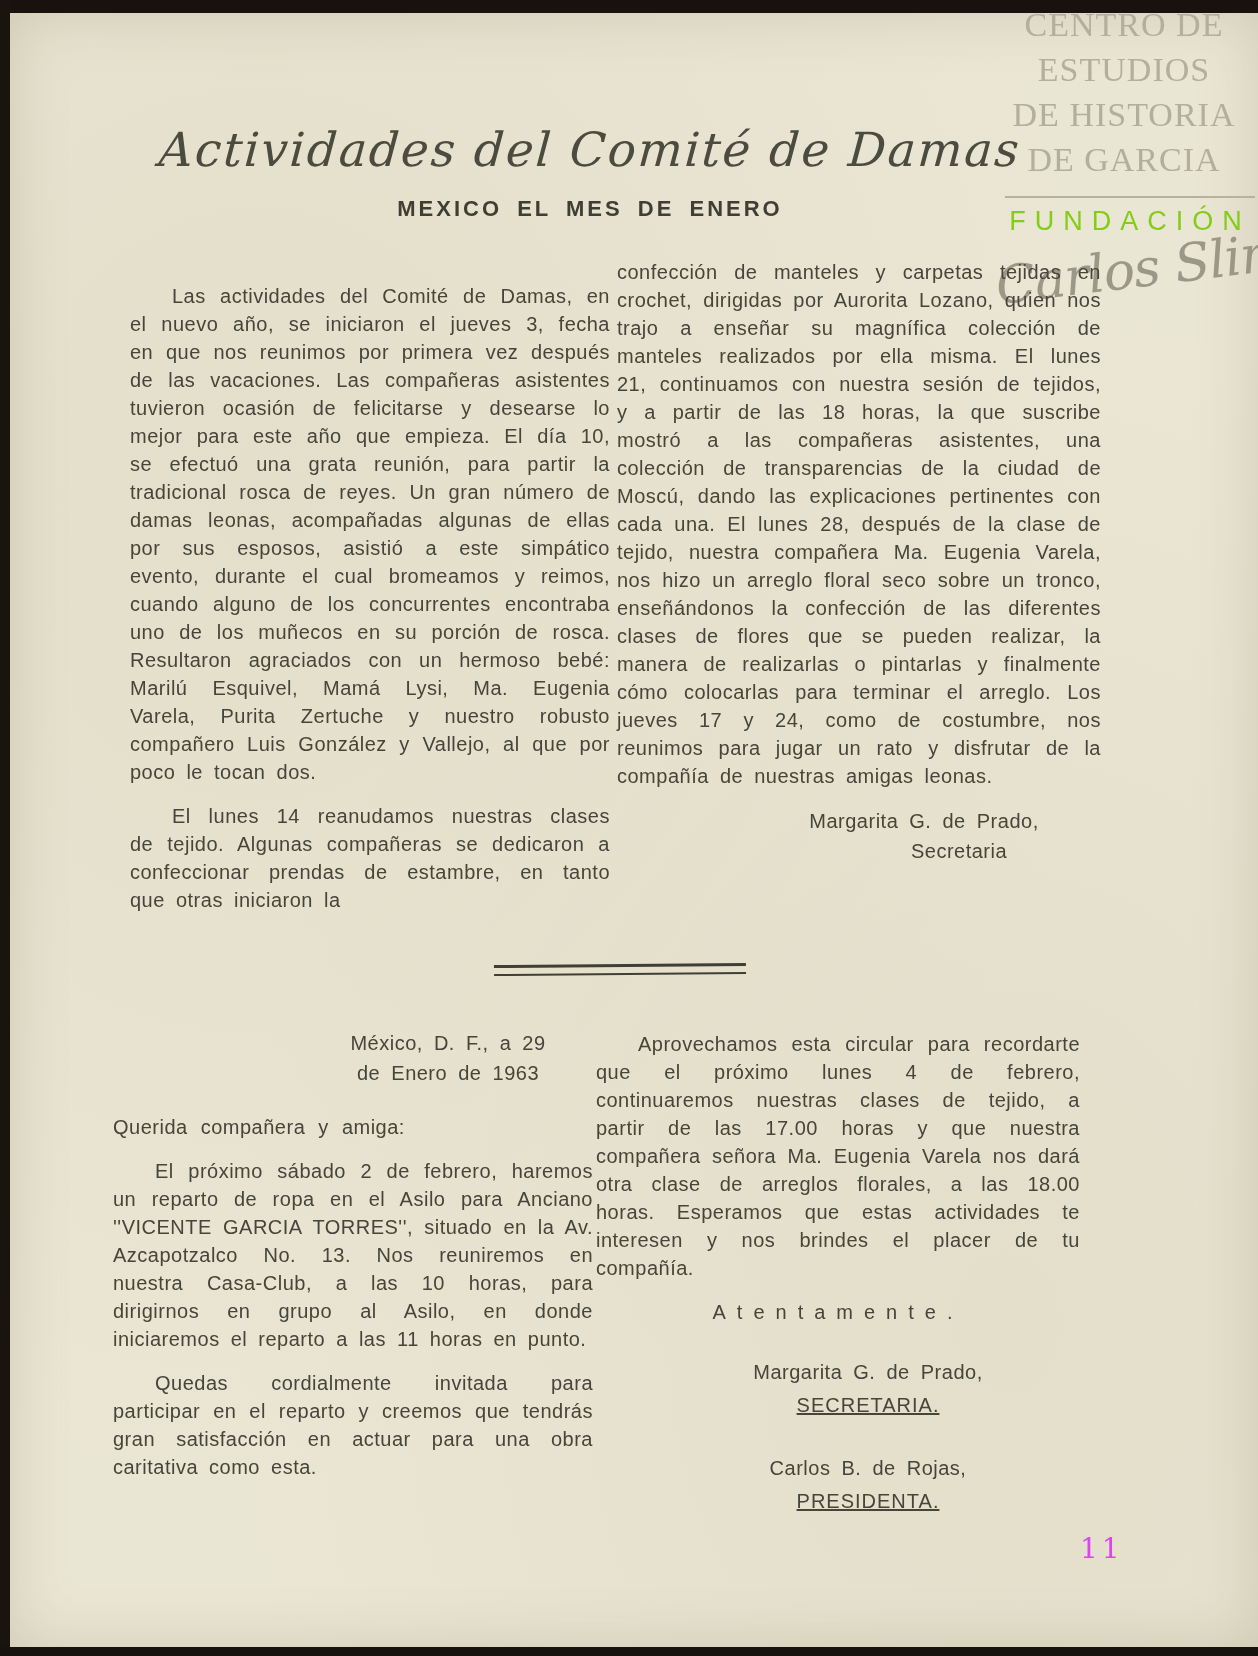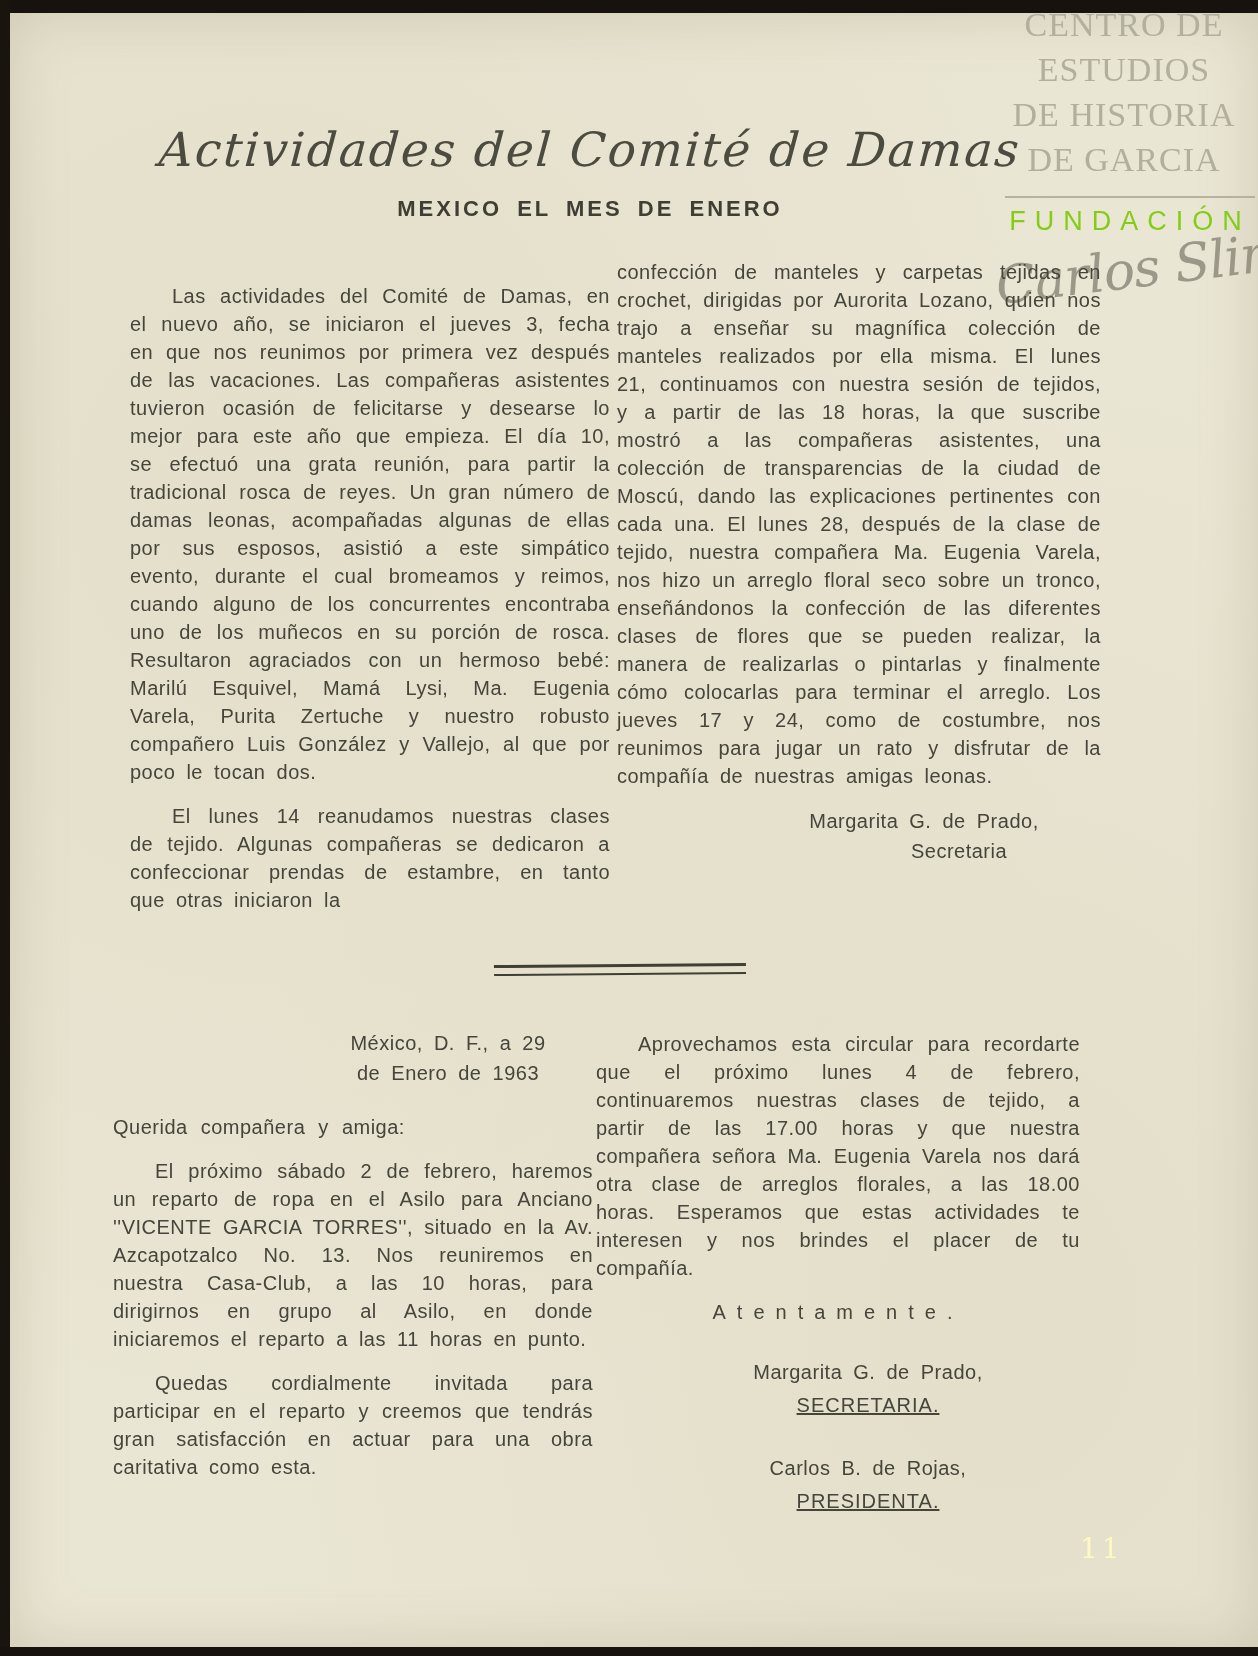--- a/index.html
+++ b/index.html
@@ -123,21 +123,21 @@
     letter-spacing:0.55em;
     text-indent:0;
   }
   .sig-block { margin:30px 0 0 60px; text-align:center; line-height:33px; }
   .sig-block .sig-role { letter-spacing:1px;text-decoration:underline; }
 
   .page-number {
     position:absolute; left:1080px; top:1532px;
     font-family:"DejaVu Serif", serif;
     font-size:28px;
-    color:#fef9c3;
+    color:#d946ef;
     letter-spacing:4px;
   }
 </style>
 </head>
 <body>
 
 <div class="page"></div>
 <div class="edge-top"></div>
 <div class="edge-left"></div>
 <div class="edge-bottom"></div>

